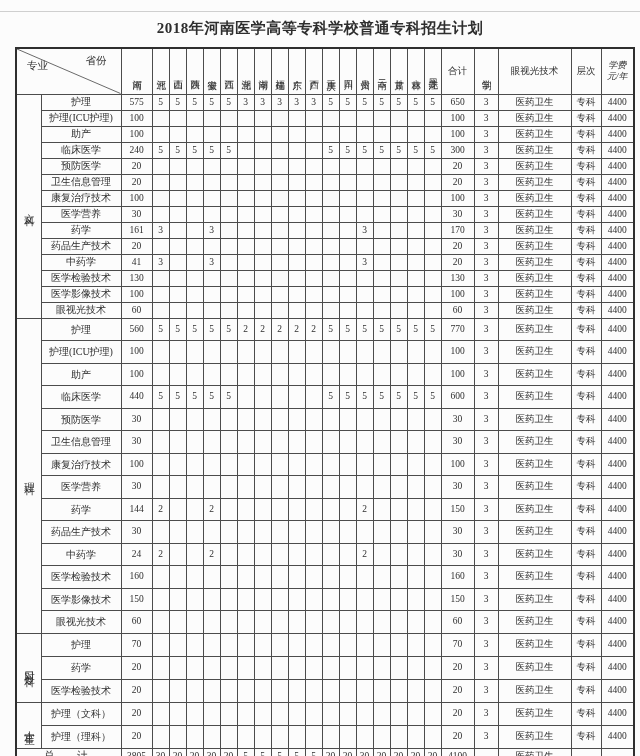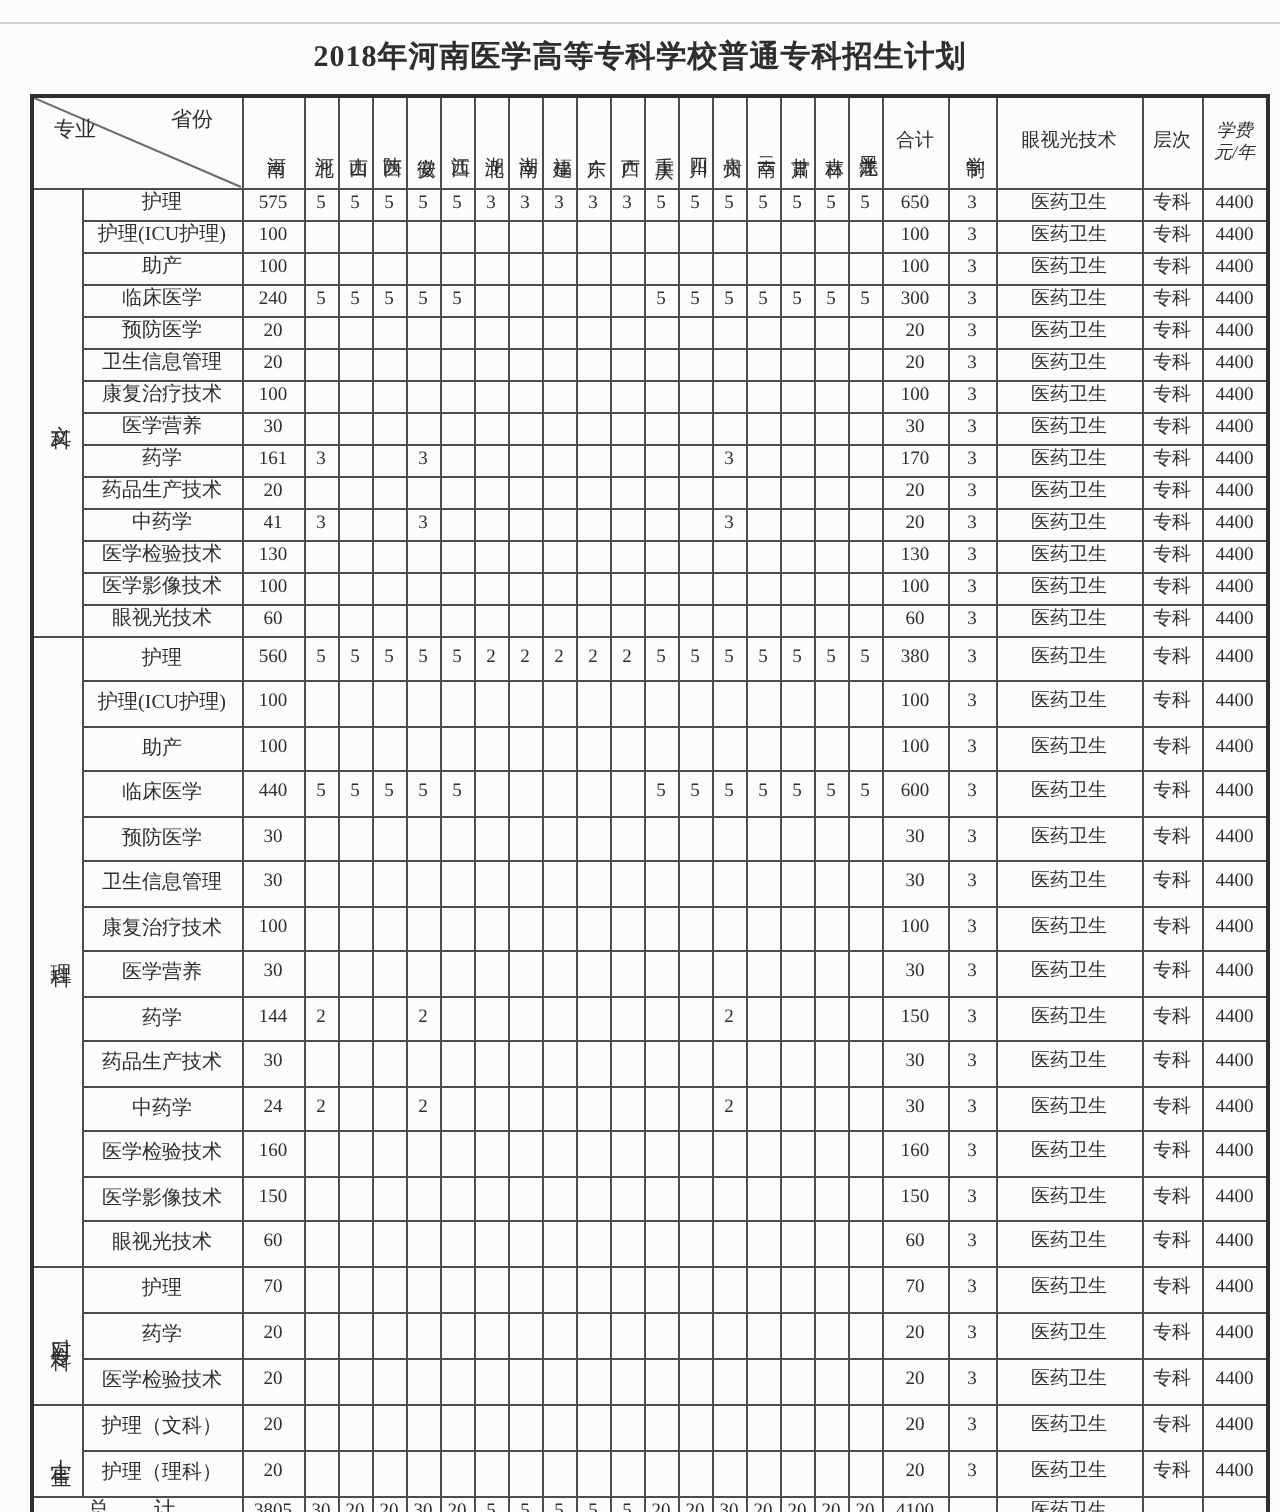--- a/index.html
+++ b/index.html
@@ -483,21 +483,21 @@
         <td>2</td>
         <td>2</td>
         <td>2</td>
         <td>5</td>
         <td>5</td>
         <td>5</td>
         <td>5</td>
         <td>5</td>
         <td>5</td>
         <td>5</td>
-        <td>380</td>
+        <td>770</td>
         <td>3</td>
         <td>医药卫生</td>
         <td>专科</td>
         <td>4400</td>
       </tr>
       <tr class="li">
         <td class="major">护理(ICU护理)</td>
         <td>100</td>
         <td></td>
         <td></td>

